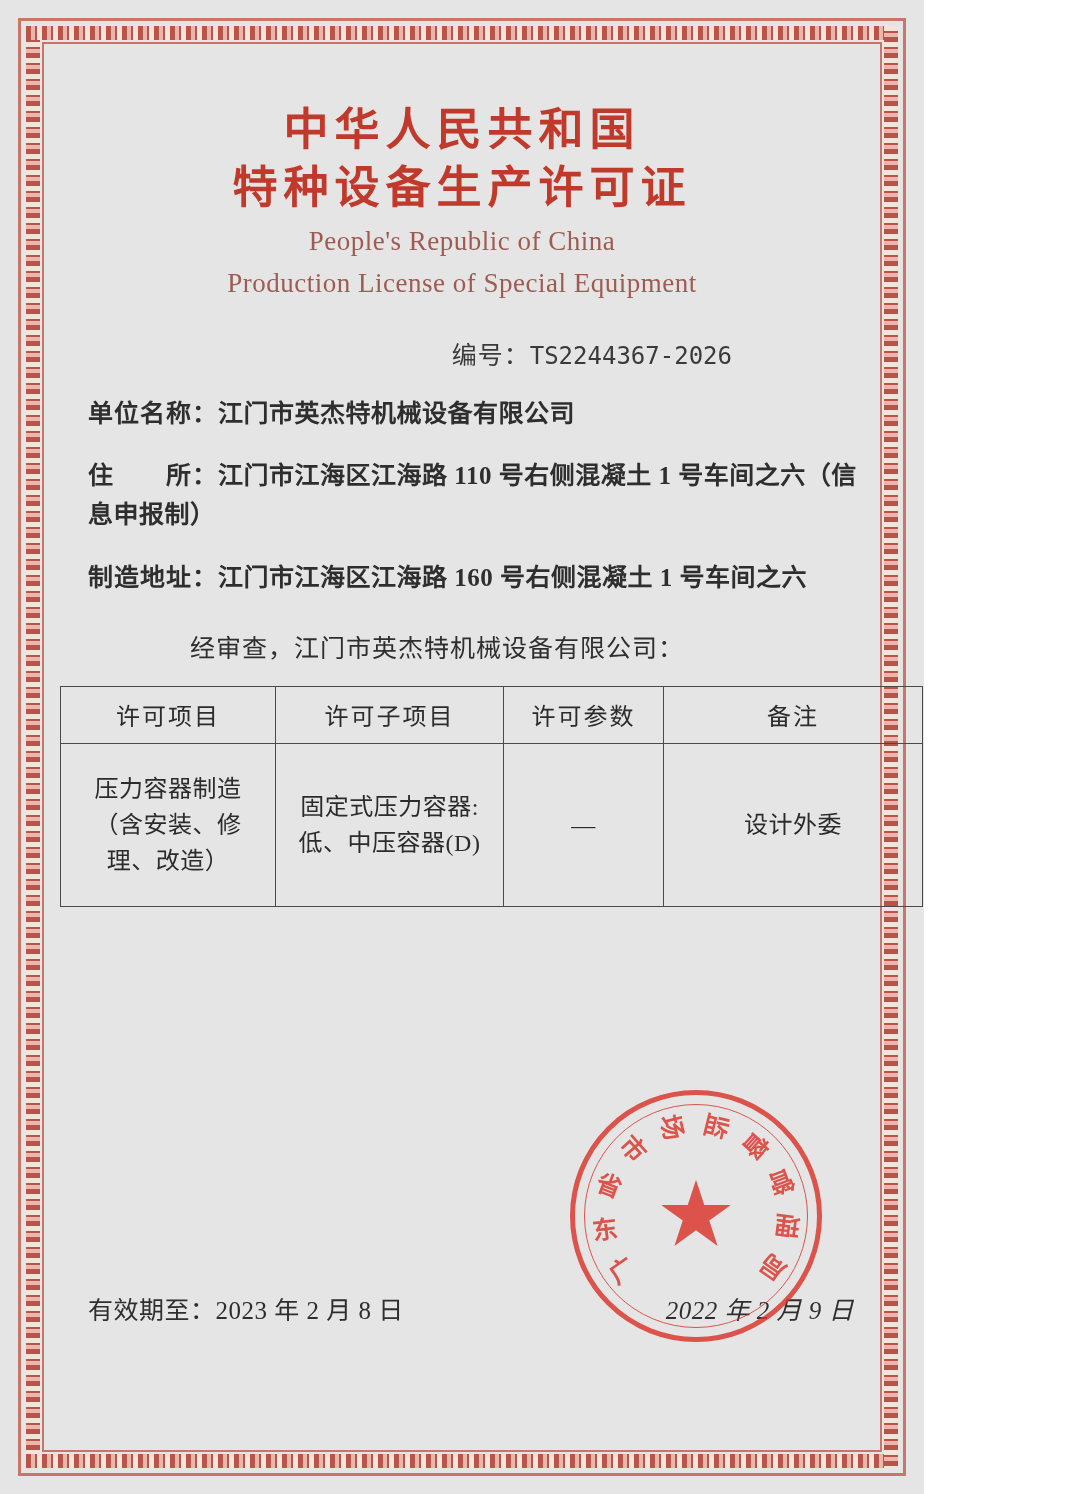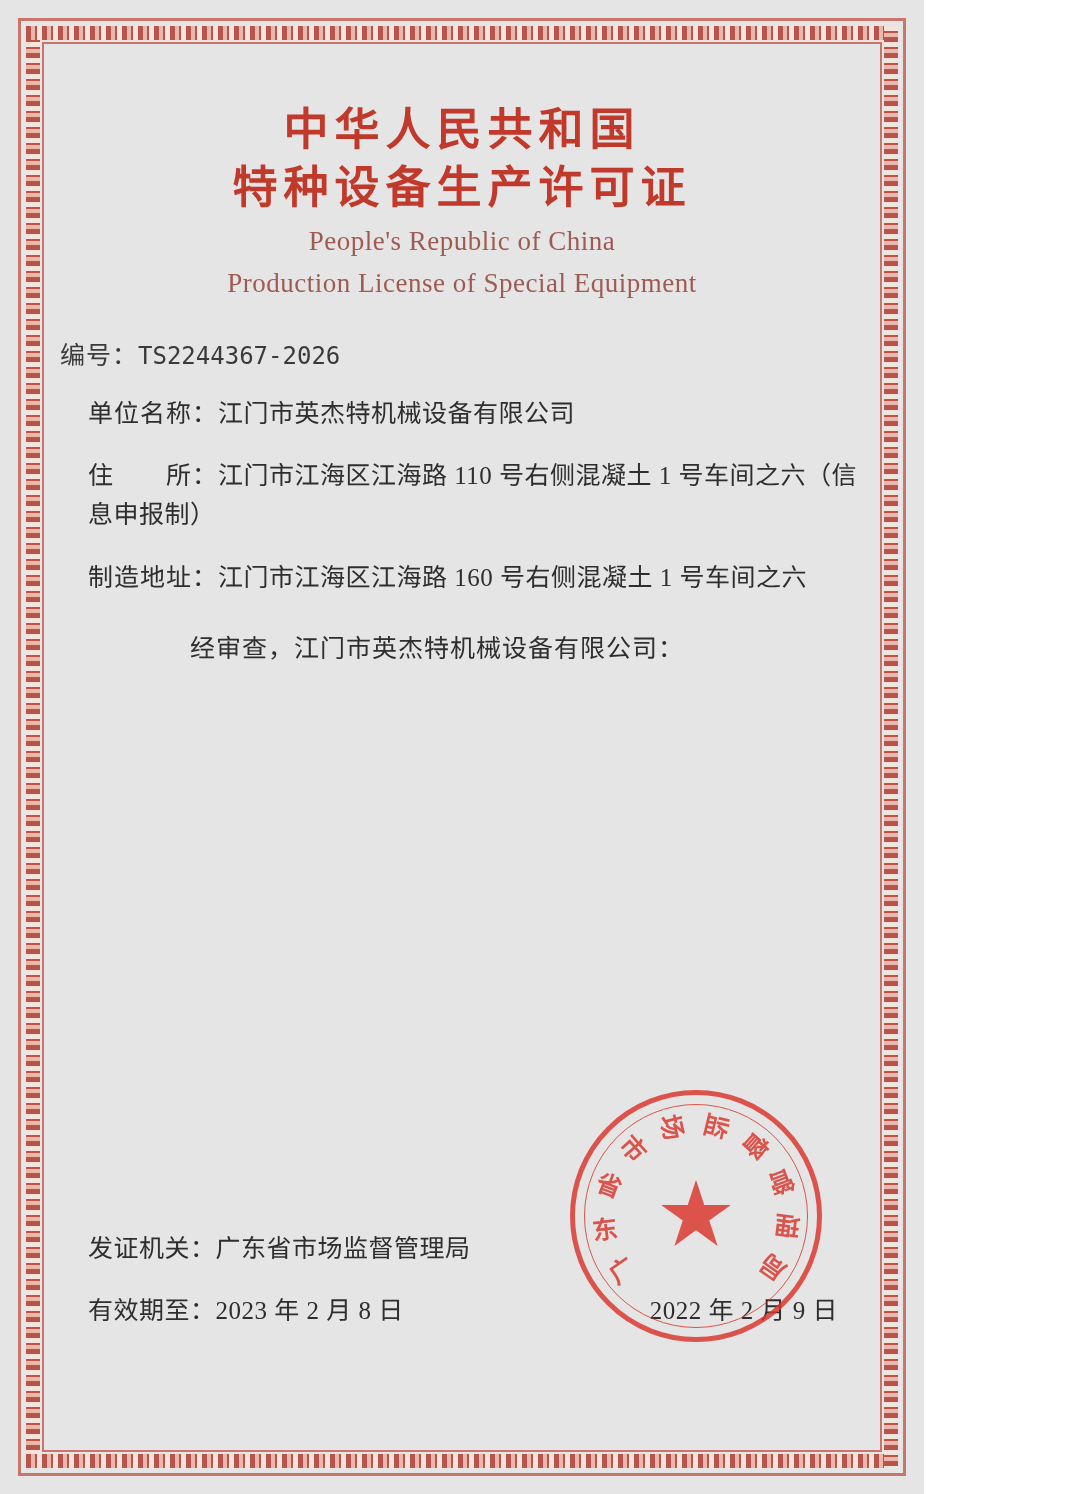--- a/index.html
+++ b/index.html
@@ -102,38 +102,40 @@
     color: #9f5b52;
     font-size: 27px;
     letter-spacing: 0.5px;
     line-height: 1.55;
     font-family: "Liberation Serif", "DejaVu Serif", serif;
   }
   .title-en.second { margin-top: 2px; }
 
   .serial-row {
     margin-top: 30px;
+    text-align: right;
     padding-right: 132px;
     font-size: 25px;
     color: #3a3a3a;
     letter-spacing: 1px;
   }
   .serial-row .serial-num {
     font-family: "DejaVu Sans Mono", monospace;
     letter-spacing: 0px;
     font-size: 24px;
   }
 
   .field {
     font-size: 25px;
     color: #2e2e2e;
     margin-top: 24px;
     line-height: 1.55;
     padding-left: 28px;
     letter-spacing: 0.5px;
+    font-weight: bold;
   }
   .field .label { letter-spacing: 1px; }
   .field .label.spaced { letter-spacing: 1px; }
   .field .value { }
 
   .statement {
     font-size: 25px;
     color: #2e2e2e;
     margin-top: 30px;
     padding-left: 130px;
@@ -183,24 +185,25 @@
   }
   .footer .line {
     font-size: 25px;
     color: #2e2e2e;
     letter-spacing: 0.5px;
     margin-top: 26px;
     position: relative;
   }
   .footer .date-right {
     position: absolute;
-    right: 26px;
+    right: 10px;
     bottom: 0;
     font-size: 25px;
     color: #2e2e2e;
+    font-style: italic;
   }
 
   
   .seal {
     position: absolute;
     right: 42px;
     bottom: 92px;
     width: 242px;
     height: 242px;
     border: 5px solid #d9342a;
@@ -272,25 +275,46 @@
     <div class="field">
       <span class="label spaced">住　　所：</span><span class="value">江门市江海区江海路 110 号右侧混凝土 1 号车间之六（信息申报制）</span>
     </div>
 
     <div class="field">
       <span class="label">制造地址：</span><span class="value">江门市江海区江海路 160 号右侧混凝土 1 号车间之六</span>
     </div>
 
     <div class="statement">经审查，江门市英杰特机械设备有限公司：</div>
 
+    <table class="license">
+      <colgroup>
+        <col class="col1">
+          <col class="col2">
+          <col class="col3">
+          <col class="col4">
+      </colgroup>
+      <thead>
+        <tr>
+          <th>许可项目</th>
+          <th>许可子项目</th>
+          <th>许可参数</th>
+          <th>备注</th>
+        </tr>
+      </thead>
+      <tbody>
+        <tr>
+          <td class="cell-item">压力容器制造（含安装、修理、改造）</td>
+          <td class="cell-subitem">固定式压力容器:低、中压容器(D)</td>
+          <td class="cell-param">—</td>
+          <td class="cell-remark">设计外委</td>
+        </tr>
+      </tbody>
+    </table>
 
     <div class="footer">
-      <div class="line">
-        <span>发证机关：</span><span>广东省市场监督管理局</span>
-      </div>
       <div class="line">
         <span>有效期至：</span><span>2023 年 2 月 8 日</span>
         <span class="date-right">2022 年 2 月 9 日</span>
       </div>
     </div>
 
     <div class="seal">
       <div class="ring"></div>
       <div class="arc-text">
           <span style="transform: rotate(-125deg) translate(0px, -92px) rotate(90deg) translate(-50%, -50%);">广</span>

